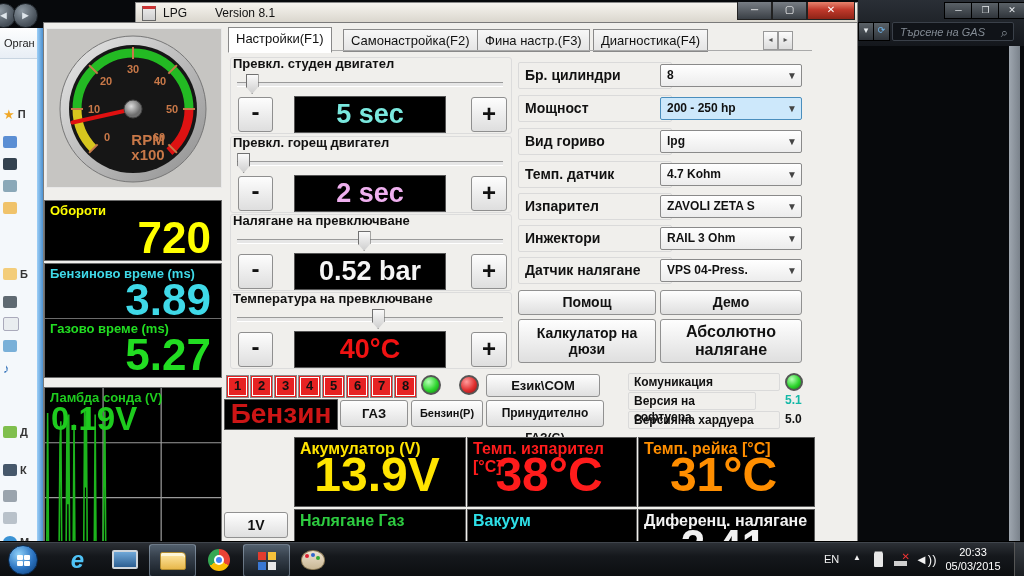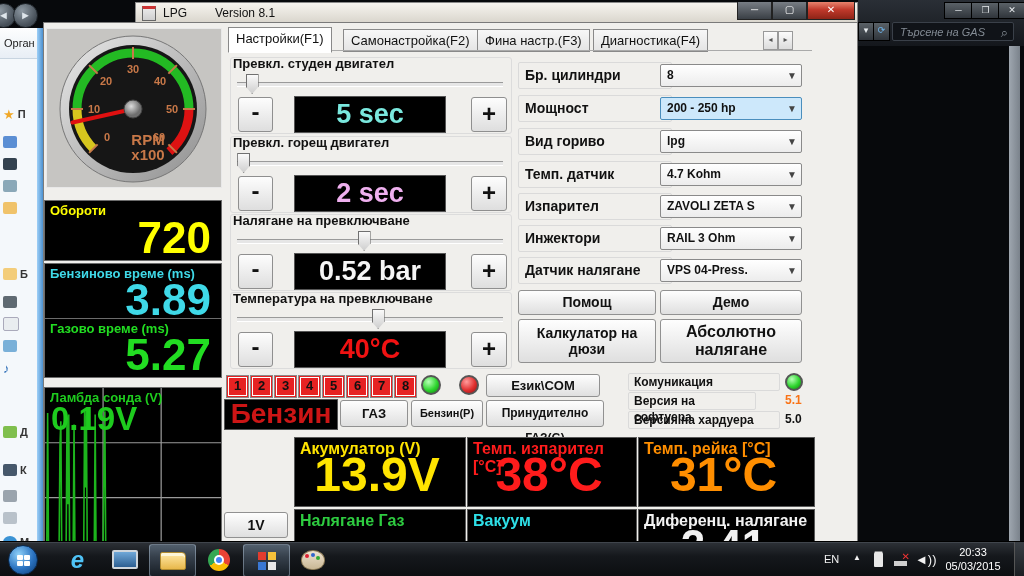--- a/index.html
+++ b/index.html
@@ -326,21 +326,21 @@
   <div class="inj" style="left:346px;">6</div>
   <div class="inj" style="left:370px;">7</div>
   <div class="inj" style="left:394px;">8</div>
   <div class="led green" style="left:421px;top:375px;width:16px;height:16px;"></div>
   <div class="led red" style="left:459px;top:375px;width:16px;height:16px;"></div>
   <div class="btn" style="left:486px;top:374px;width:114px;height:23px;font-size:13px;font-weight:bold;line-height:21px;">Език\COM</div>
 
   <div class="lblbox" style="left:628px;top:373px;width:152px;height:18px;line-height:16px;">Комуникация</div>
   <div class="led green" style="left:785px;top:373px;width:14px;height:14px;"></div>
   <div class="lblbox" style="left:628px;top:392px;width:128px;height:18px;line-height:16px;">Версия на софтуера</div>
-  <div class="abs" style="left:785px;top:393px;font-size:12px;font-weight:bold;color:#f97316;">5.1</div>
+  <div class="abs" style="left:785px;top:393px;font-size:12px;font-weight:bold;color:#14b8a6;">5.1</div>
   <div class="lblbox" style="left:628px;top:411px;width:152px;height:18px;line-height:16px;">Версия на хардуера</div>
   <div class="abs" style="left:785px;top:412px;font-size:12px;font-weight:bold;color:#111;">5.0</div>
 
   <div class="black-disp" style="left:224px;top:399px;width:112px;height:29px;color:#cc1515;font-size:28px;font-weight:bold;line-height:28px;">Бензин</div>
   <div class="btn" style="left:340px;top:400px;width:68px;height:27px;font-size:13px;font-weight:bold;line-height:25px;">ГАЗ</div>
   <div class="btn" style="left:411px;top:400px;width:72px;height:27px;font-size:11px;font-weight:bold;line-height:25px;">Бензин(P)</div>
   <div class="btn" style="left:486px;top:400px;width:118px;height:27px;font-size:12px;font-weight:bold;line-height:25px;">Принудително ГАЗ(G)</div>
 
   <div class="bg-cell" style="left:294px;top:437px;width:172px;height:70px;">
     <span class="bg-label" style="color: rgb(255, 228, 0);">Акумулатор (V)</span>

